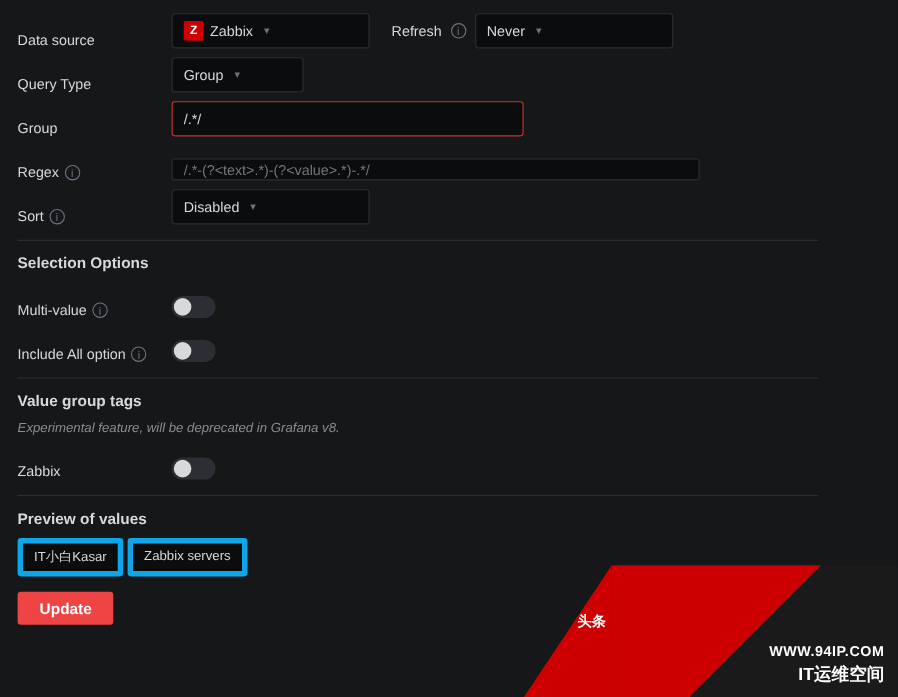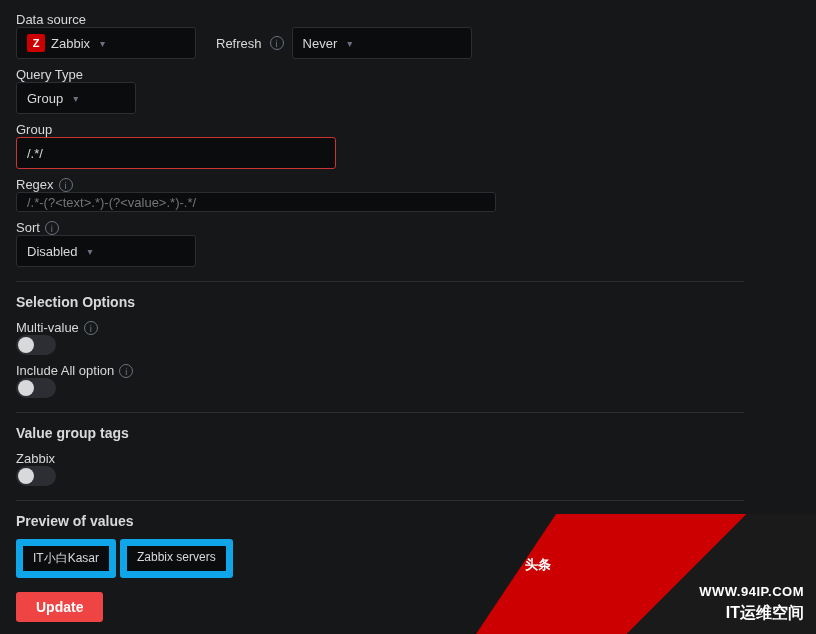--- a/index.html
+++ b/index.html
@@ -18,24 +18,23 @@
       max-width: 760px;
     }
     .section-title {
       font-size: 14px;
       font-weight: 600;
       color: #d8d9da;
       margin-bottom: 10px;
     }
     .form-row {
       display: flex;
-      align-items: flex-start;
+      align-items: flex-end;
       margin-bottom: 8px;
       min-height: 32px;
-      flex-direction: column;
     }
     .form-label {
       width: 140px;
       min-width: 140px;
       color: #d8d9da;
       font-size: 13px;
       display: flex;
       align-items: center;
       gap: 5px;
     }
@@ -163,21 +162,21 @@
     }
     
     .preview-tags {
       display: flex;
       gap: 4px;
       flex-wrap: wrap;
       margin-top: 6px;
     }
     .preview-tag {
       background-color: #0b0c0e;
-      border: 7px solid #0ea5e9;
+      border: 5px solid #0ea5e9;
       border-radius: 3px;
       padding: 4px 10px;
       font-size: 12px;
       color: #d8d9da;
     }
     
     .update-btn {
       background-color: #ef4444;
       color: white;
       border: none;
@@ -340,20 +339,21 @@
         </div>
       </div>
     </div>
   </div>
 
   <hr class="divider">
 
   
   <div>
     <div class="section-title">Value group tags</div>
+    <div class="italic-sub">Experimental feature, will be deprecated in Grafana v8.</div>
 
     <div class="form-row">
       <div class="form-label">Zabbix</div>
       <div class="form-control">
         <div class="toggle-wrap">
           <div class="toggle-track">
             <div class="toggle-thumb"></div>
           </div>
         </div>
       </div>

